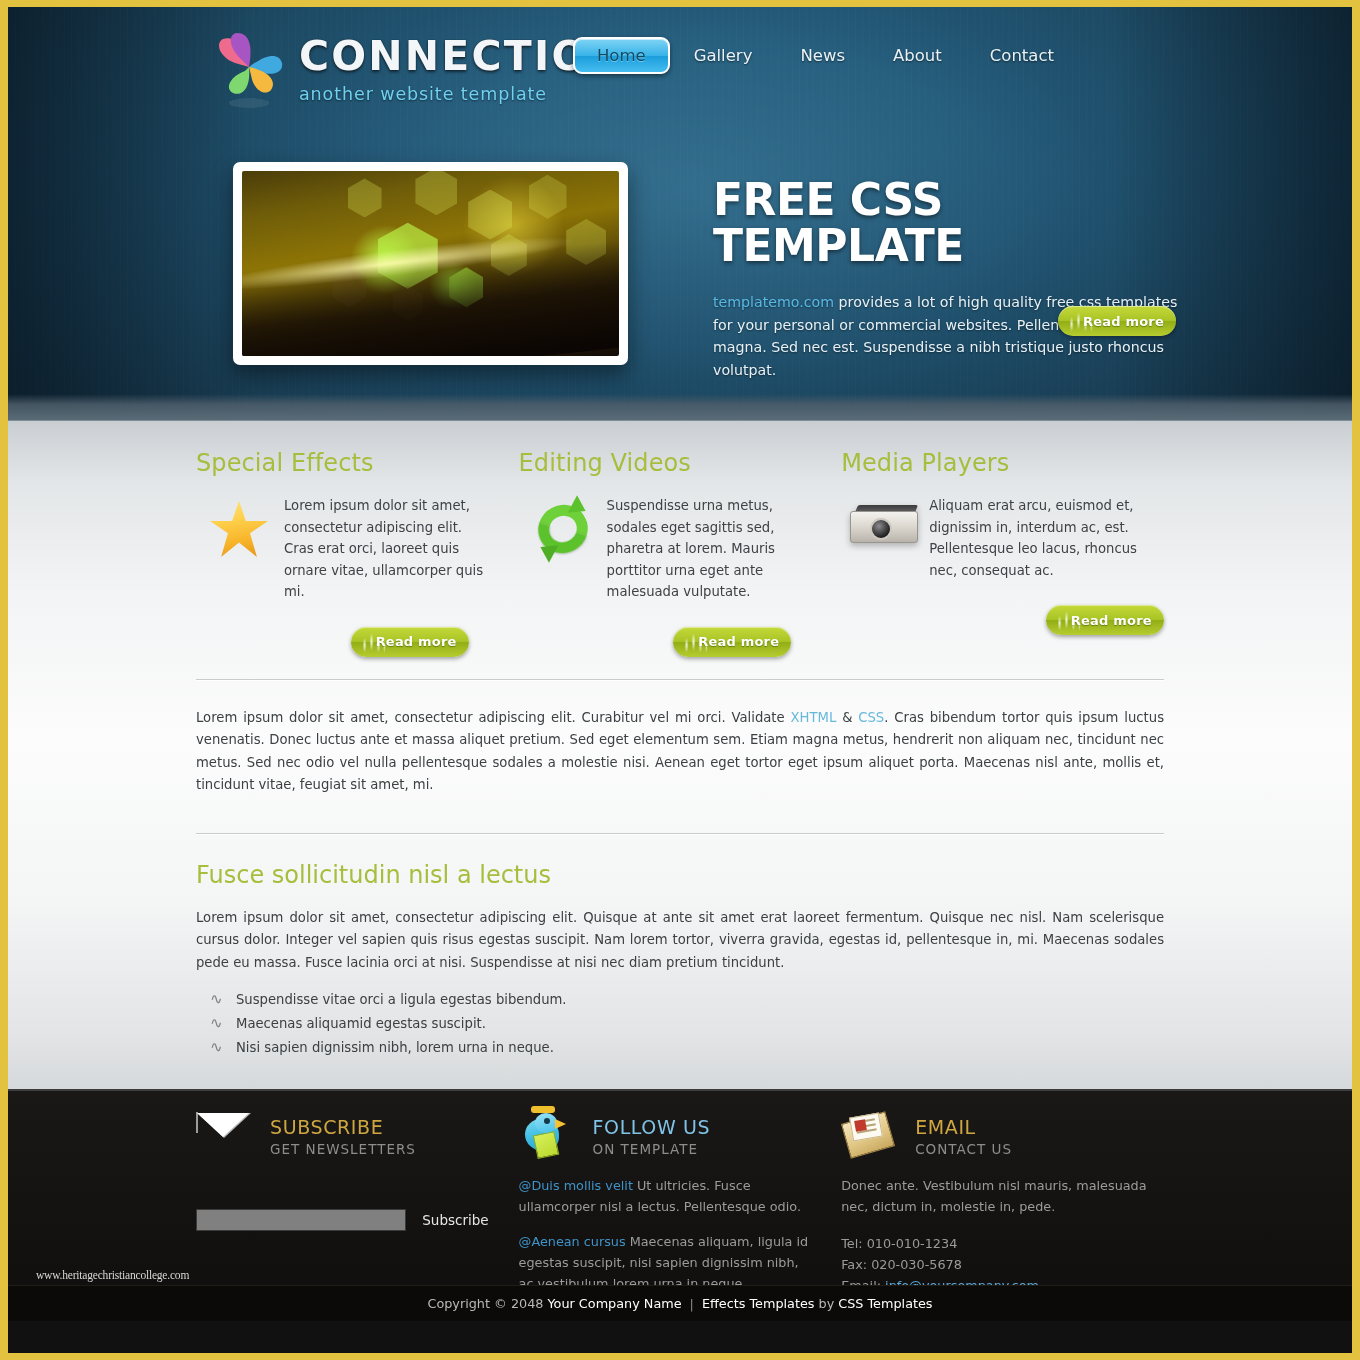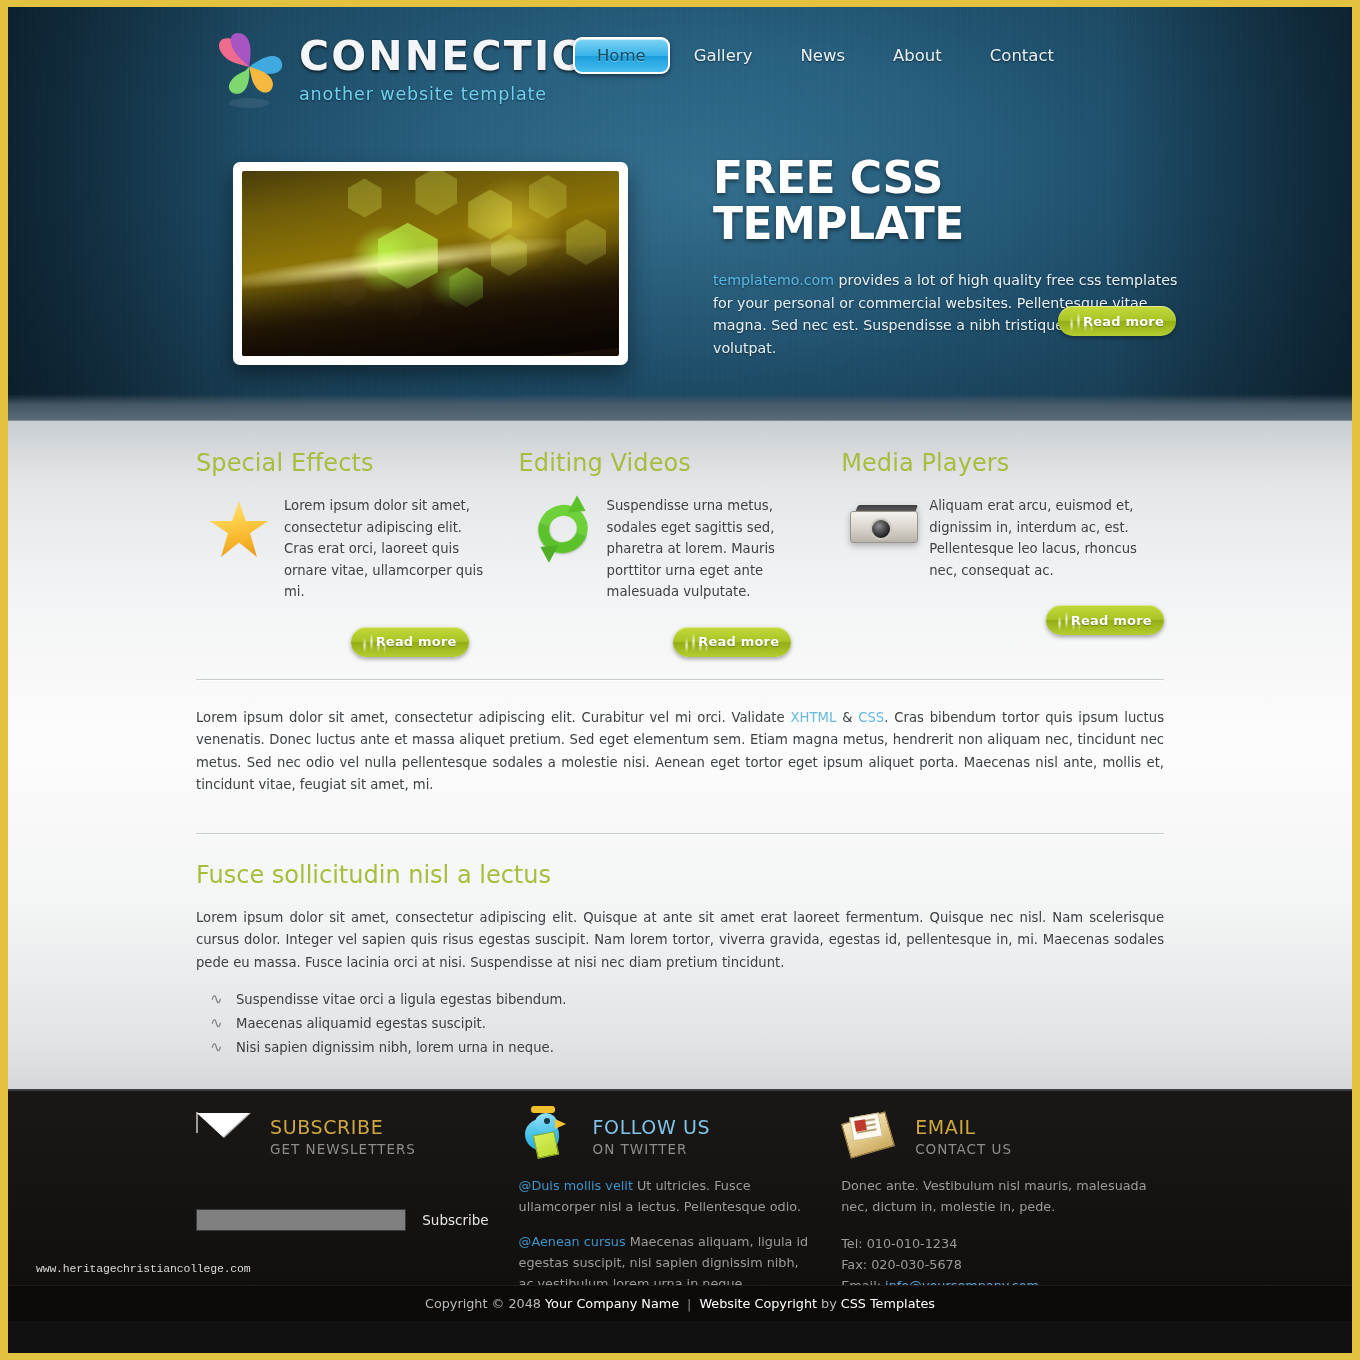--- a/index.html
+++ b/index.html
@@ -84,21 +84,21 @@
     background: radial-gradient(ellipse 260px 18px at 40% 50%, rgba(255,250,180,.85) 0%, rgba(255,240,120,0) 72%);
     transform: rotate(-7deg);
   }
   .dark-wave { position:absolute; left:-6%; bottom:-6%; width:114%; height:58%;
     background: linear-gradient(180deg, rgba(18,9,4,.0) 0%, rgba(18,9,4,.72) 45%, rgba(10,5,3,.95) 100%);
     transform: rotate(-6deg); }
 
   
   #hero-copy { position:absolute; left:705px; top:148px; width:470px; }
   #hero-copy h1 { font-size:44px; font-weight:bold; letter-spacing:-0.5px; color:#ffffff;
-     text-shadow: 0 2px 4px rgba(0,0,0,.5); line-height:1.05; }
+     text-shadow: 0 2px 4px rgba(0,0,0,.5); line-height:1.05;margin-top:22px; }
   #hero-copy p { margin-top:22px; font-size:14.2px; line-height:22.5px; color:#e7f1f6;
      text-shadow:0 1px 2px rgba(0,0,0,.45); }
   #hero-copy p a { color:#59b9e6; text-decoration:none; }
 
   
   .btn-readmore {
     display:inline-flex; align-items:center; justify-content:flex-end;
     width:118px; height:30px; padding-right:12px; position:relative;
     border-radius:15px; cursor:pointer;
     background: linear-gradient(180deg,#c4d93a 0%, #aac425 48%, #93ae15 52%, #b6cd30 100%);
@@ -231,22 +231,22 @@
 
   .subs-row { display:flex; align-items:center; margin-top:48px; }
   .subs-input { width:213px; height:22px; background:#808080; border:1px solid #3a3a3a; }
   .subs-btn { font-size:13.5px; color:#e6e6e6; margin-left:16px; cursor:pointer; background:none; border:0;
     font-family:"DejaVu Sans", sans-serif; }
 
   .contact-lines { margin-top:16px; }
   .contact-lines div { font-size:12.8px; line-height:21px; color:#9b9b9b; }
   .contact-lines a { color:#5ba7d8; text-decoration:none; }
 
-  #watermark { position:absolute; left:28px; bottom:46px; font-size:11.5px; color:#d8d8d8;
-    font-family:Liberation Mono, monospace; letter-spacing:-.2px; }
+  #watermark { position:absolute; left:28px; bottom:40px; font-size:11.5px; color:#d8d8d8;
+    font-family:Liberation Serif, serif; letter-spacing:-.2px; }
 
   #copyright {
     position:absolute; left:0; right:0; bottom:0; height:36px;
     background:#0b0a09; display:flex; align-items:center; justify-content:center;
     font-size:12.8px; color:#b9b9b9; border-top:1px solid #211c14;
   }
   #copyright .seg { margin:0 2px; }
   #copyright .strong { color:#ffffff; }
   #copyright .sep { color:#8a8a8a; margin:0 6px; }
 </style>
@@ -417,21 +417,21 @@
         </div>
       </div>
 
       <div class="fcol">
         <div class="fhead">
           <span class="ficon">
             <span class="bird"><span class="bd"></span><span class="card"></span><span class="hd"></span><span class="ey"></span><span class="bk"></span><span class="ft"></span></span>
           </span>
           <div>
             <h3 style="color:#7fc4e8">FOLLOW US</h3>
-            <div class="fsub">ON TWITTER</div>
+            <div class="fsub">ON TEMPLATE</div>
           </div>
         </div>
         <p><a style="color:#3f93c9">@Duis mollis velit</a><span> Ut ultricies. Fusce ullamcorper nisl a lectus. Pellentesque odio.</span></p>
         <p><a style="color:#3f93c9">@Aenean cursus</a><span> Maecenas aliquam, ligula id egestas suscipit, nisi sapien dignissim nibh, ac vestibulum lorem urna in neque.</span></p>
       </div>
 
       <div class="fcol" style="padding-right:0">
         <div class="fhead">
           <span class="ficon">
             <span class="mailstack"><span class="e1"></span><span class="e2"></span><span class="stamp"></span></span>
@@ -450,19 +450,19 @@
       </div>
 
     </div>
 
     <div id="watermark">www.heritagechristiancollege.com</div>
 
     <div id="copyright">
       <span class="seg">Copyright © 2048 </span>
       <span class="seg strong">Your Company Name</span>
       <span class="sep">|</span>
-      <a class="seg strong" style="color:#fff;text-decoration:none">Website Copyright</a>
+      <a class="seg strong" style="color:#fff;text-decoration:none">Effects Templates</a>
       <span class="seg"> by </span>
       <a class="seg strong" style="color:#fff;text-decoration:none">CSS Templates</a>
     </div>
   </div>
 
 </div>
 
 </body></html>

